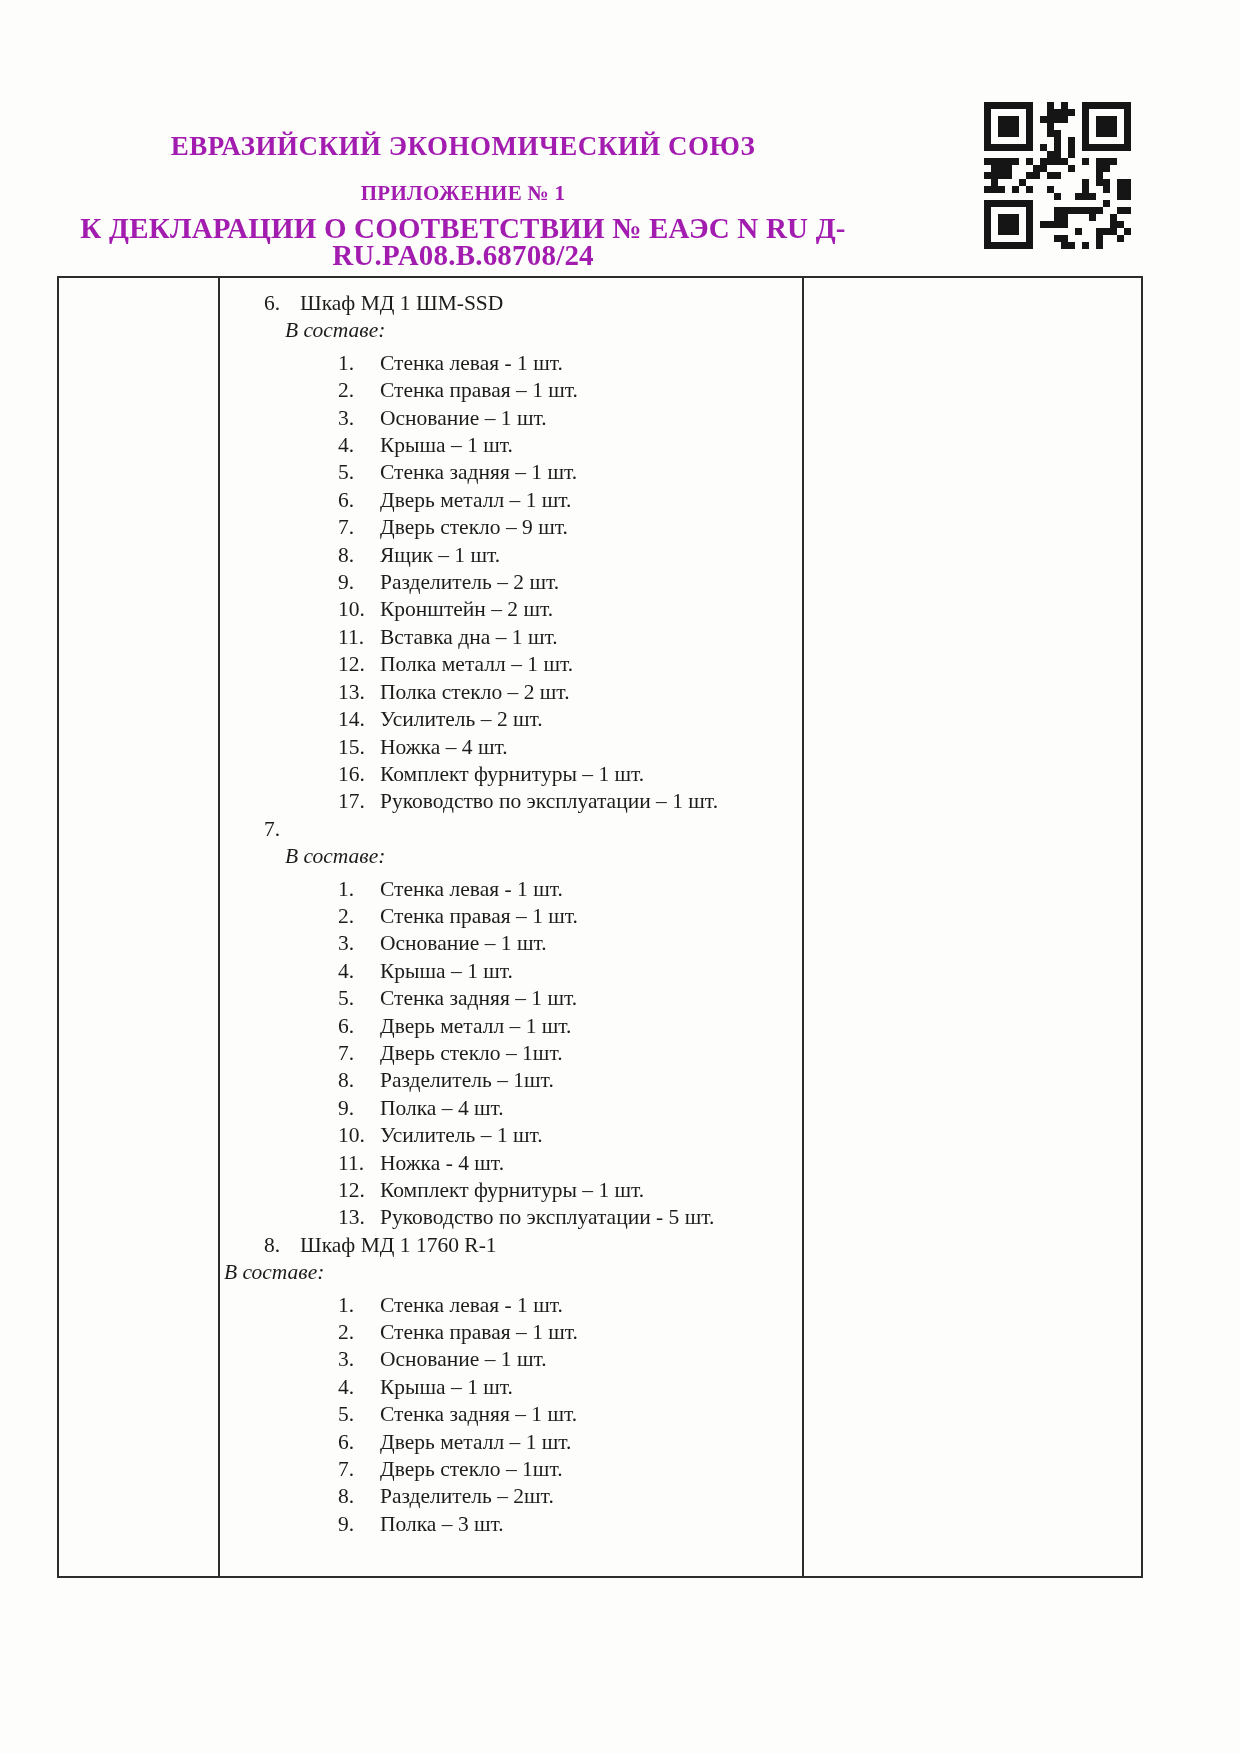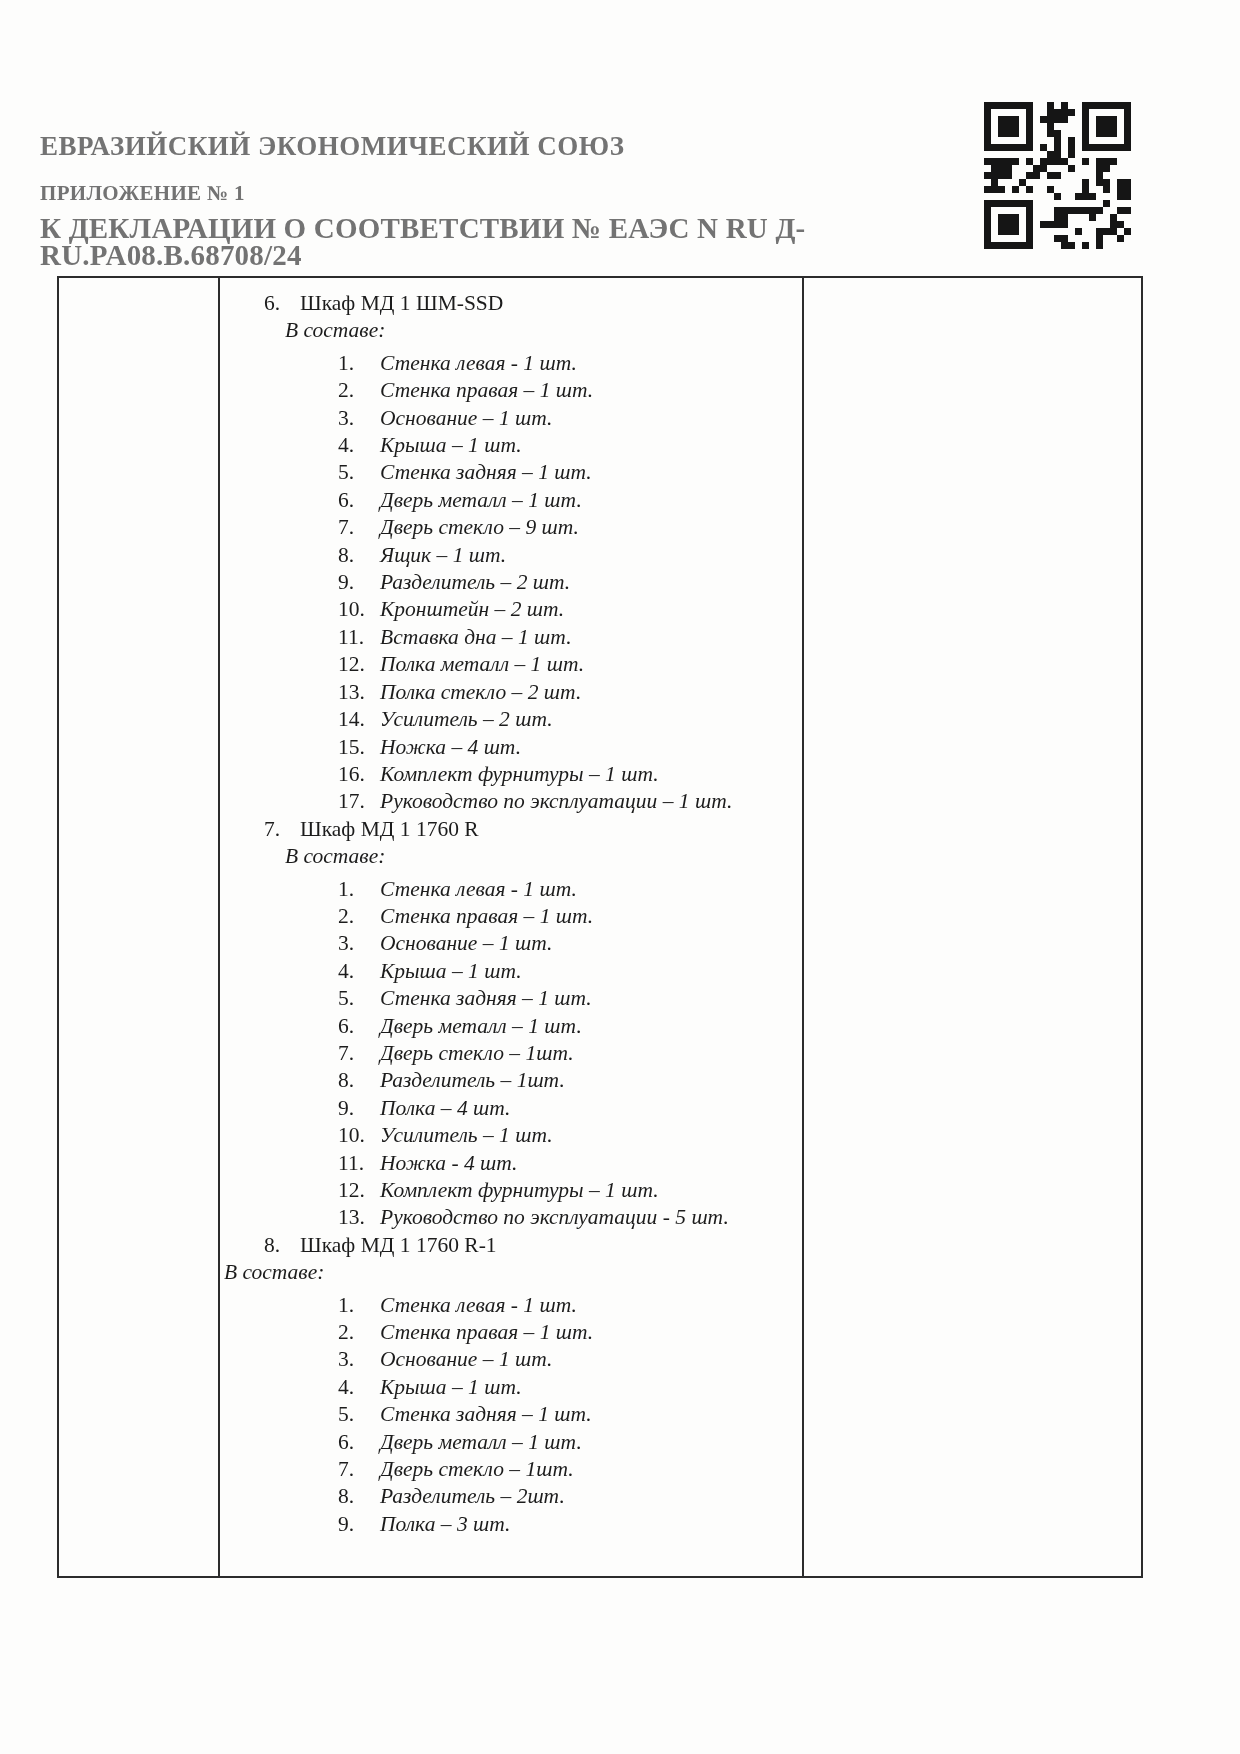--- a/index.html
+++ b/index.html
@@ -10,21 +10,21 @@
     color:#1b1b1b;
     position:relative;
     overflow:hidden;
     -webkit-font-smoothing:antialiased;
   }
   .page{position:absolute;inset:0;}
 
   
   .doc-header{
     position:absolute;left:40px;top:130px;width:846px;
-    text-align:left;font-weight:bold;color:#737373;
+    text-align:center;font-weight:bold;color:#a21caf;
   }
   .hline1{font-size:27px;letter-spacing:.5px;line-height:32px;}
   .hline2{font-size:21px;line-height:26px;margin-top:18px;letter-spacing:.3px;}
   .hline3{font-size:29px;line-height:27px;margin-top:9px;letter-spacing:.2px;}
 
   
   .qr{position:absolute;left:984px;top:102px;width:147px;height:147px;}
 
   
   .doc-table{
@@ -49,21 +49,21 @@
   .sec-title{display:flex;}
   .sec-num{width:36px;margin-left:42px;flex:0 0 auto;}
   .sec-name{flex:1;}
 
   .compose{margin-left:63px;font-style:italic;}
   .compose.flush{margin-left:2px;}
 
   .items{margin-top:5px;margin-left:116px;}
   .item{display:flex;}
   .item .marker{width:42px;flex:0 0 auto;}
-  .item .itext{flex:1;font-style:italic;}
+  .item .itext{flex:1;}
 </style>
 </head>
 <body>
 
 <div class="page">
 
   <div class="doc-header">
     <div class="hline1">ЕВРАЗИЙСКИЙ ЭКОНОМИЧЕСКИЙ СОЮЗ</div>
     <div class="hline2">ПРИЛОЖЕНИЕ № 1</div>
     <div class="hline3">К ДЕКЛАРАЦИИ О СООТВЕТСТВИИ № ЕАЭС N RU Д-RU.PA08.B.68708/24</div>
@@ -356,21 +356,20 @@
             </div>
             <div class="item">
               <span class="marker">17.</span>
               <span class="itext">Руководство по эксплуатации – 1 шт.</span>
             </div>
           </div>
         </div>
         <div class="section sec-7">
           <div class="sec-title">
             <span class="sec-num">7.</span>
-            <span class="sec-name">Шкаф МД 1 1760 R</span>
           </div>
           <div class="compose">В составе:</div>
           <div class="items">
             <div class="item">
               <span class="marker">1.</span>
               <span class="itext">Стенка левая - 1 шт.</span>
             </div>
             <div class="item">
               <span class="marker">2.</span>
               <span class="itext">Стенка правая – 1 шт.</span>

